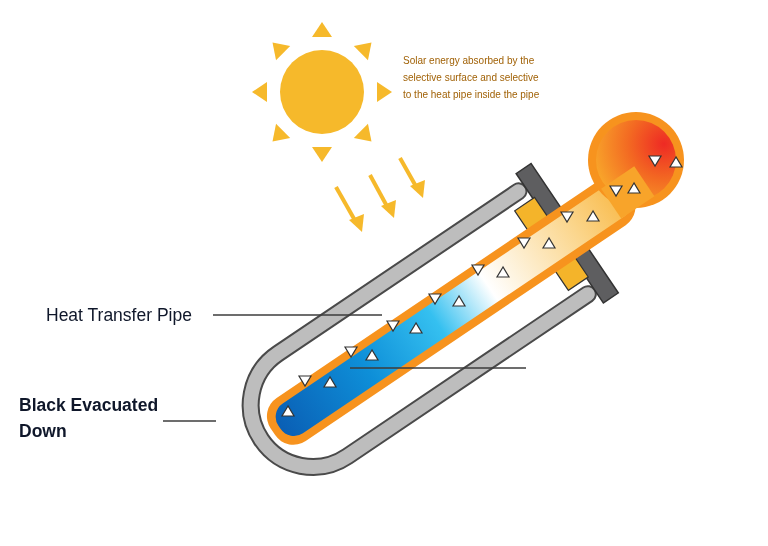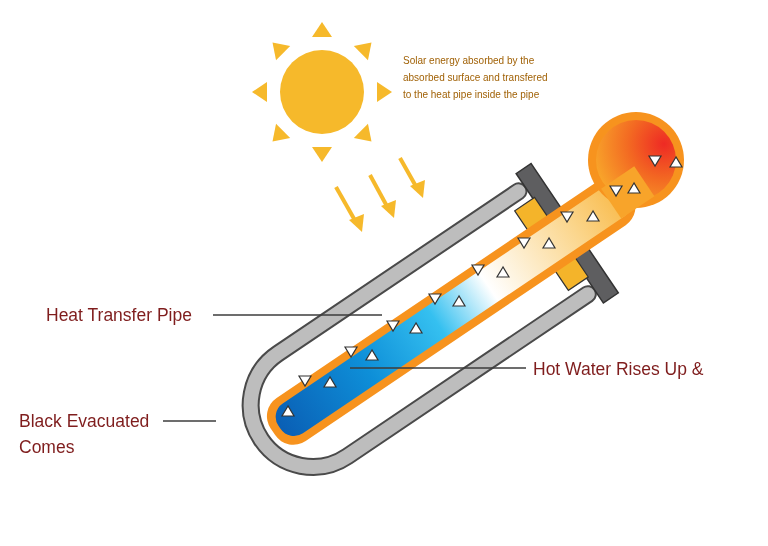--- a/index.html
+++ b/index.html
@@ -1,18 +1,18 @@
 <!DOCTYPE html>
 <html><head>
 <meta charset="utf-8">
 <style>
   html, body { margin:0; padding:0; background:#ffffff; }
   body { width:768px; height:546px; position:relative; overflow:hidden; font-family:"Liberation Sans", sans-serif; }
   #art { position:absolute; left:0; top:0; }
-  .lbl { position:absolute; color:#7f1d1d; font-family:"Liberation Sans", sans-serif; font-size:17.5px; line-height:26px; white-space:nowrap; }
+  .lbl { position:absolute; color:#0f172a; font-family:"Liberation Sans", sans-serif; font-size:17.5px; line-height:26px; white-space:nowrap; }
   .cap { position:absolute; color:#a16207; font-family:"Liberation Sans", sans-serif; font-size:10px; line-height:17px; white-space:nowrap; }
 </style>
 </head>
 <body>
 
 <svg id="art" width="768" height="546" viewBox="0 0 768 546" xmlns="http://www.w3.org/2000/svg">
   <defs>
     <linearGradient id="pipeGrad" x1="-360" y1="0" x2="60" y2="0" gradientUnits="userSpaceOnUse">
       <stop offset="0" stop-color="#0A5FB5"></stop>
       <stop offset="0.25" stop-color="#0E8FD8"></stop>
@@ -105,28 +105,27 @@
 
   <g stroke="#3C3C3C" stroke-width="1.3">
     <line x1="213" y1="315" x2="382" y2="315"></line>
     <line x1="163" y1="421" x2="216" y2="421"></line>
     <line x1="350" y1="368" x2="526" y2="368"></line>
   </g>
 </svg>
 
 <div class="cap" style="left:403px; top:52px;">
   <div>Solar energy absorbed by the</div>
-  <div>absorbed surface and transfered</div>
+  <div>selective surface and selective</div>
   <div>to the heat pipe inside the pipe</div>
 </div>
 
 <div class="lbl" style="left:46px; top:302px;">
   <span>Heat Transfer Pipe</span>
 </div>
 
-<div class="lbl" style="left:19px; top:408px;">
+<div class="lbl" style="left:19px; top:392px;font-weight:bold;">
   <div>Black Evacuated</div>
-  <div>Comes</div>
+  <div>Down</div>
 </div>
 
 <div class="lbl" style="left:533px; top:356px;">
-  <div>Hot Water Rises Up &amp;</div>
 </div>
 
 </body></html>

